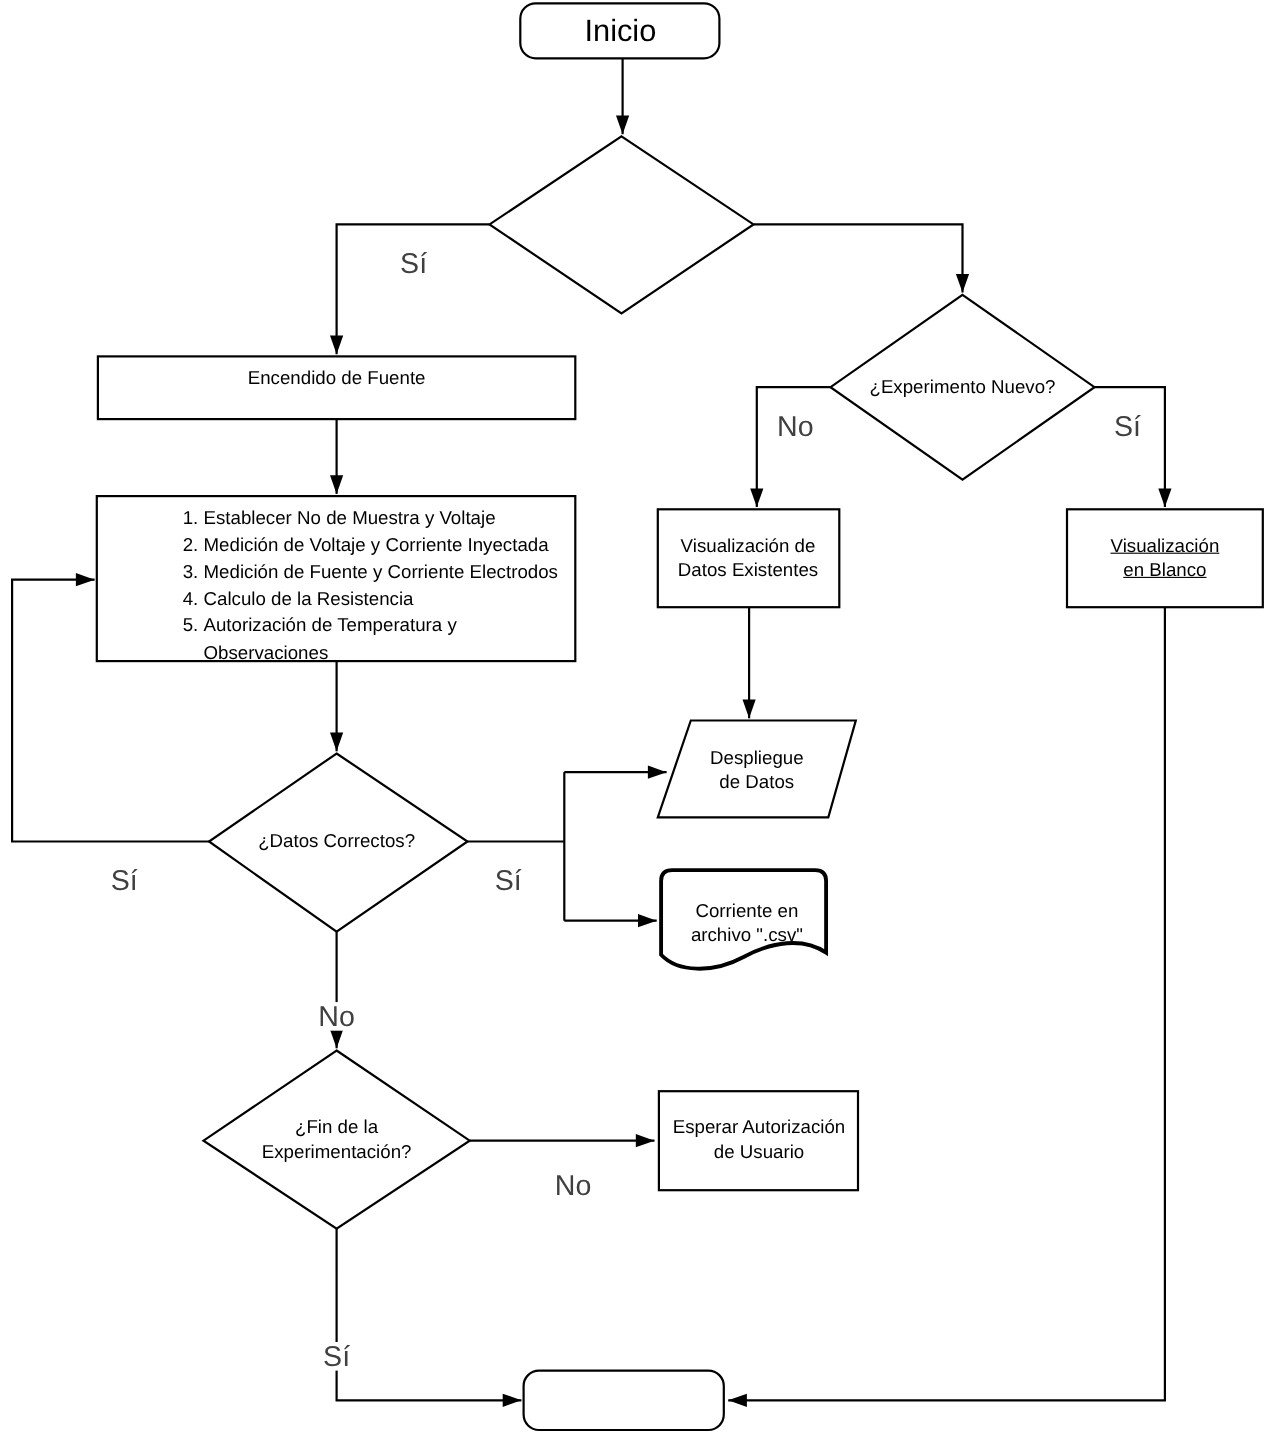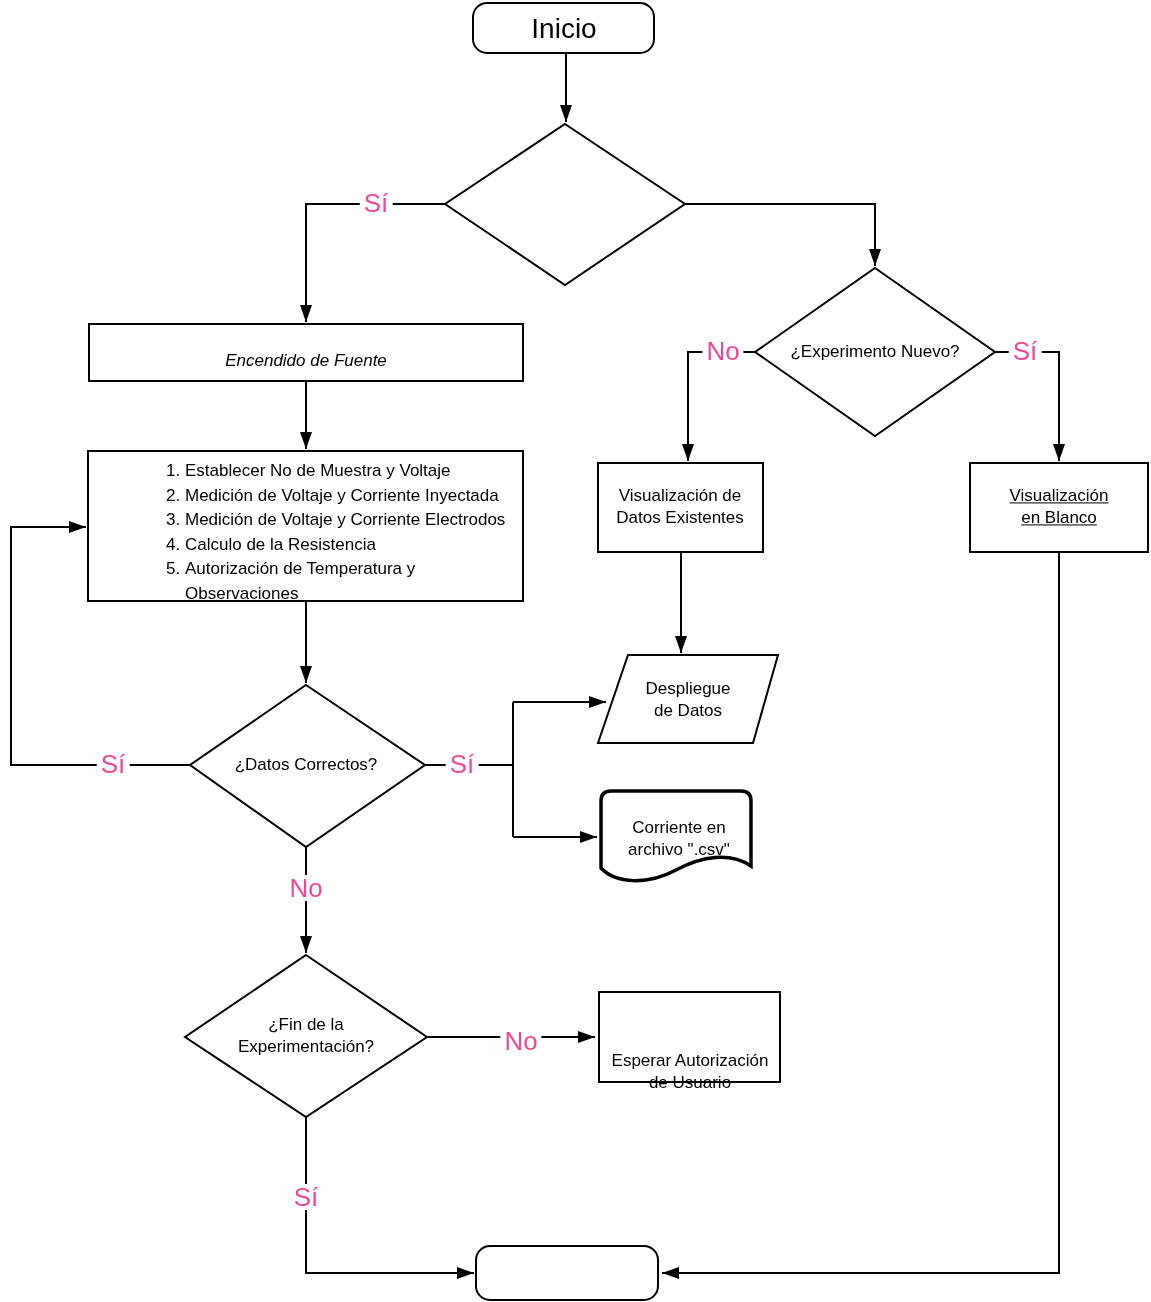--- a/index.html
+++ b/index.html
@@ -30,21 +30,22 @@
     font-size: 28px;
     line-height: 1.1;
   }
   .branch-label {
     position: absolute;
     transform: translate(-50%, -50%);
     font-size: 26px;
     line-height: 1;
     background: #ffffff;
     padding: 0 4px;
-    color: #ec4899;
+    color: #404040;
+    margin-top: 36px;
   }
   ol.steps-list {
     position: absolute;
     left: 112px;
     top: 459px;
     width: 400px;
     margin: 0;
     padding: 0 0 0 28px;
     font-size: 17px;
     line-height: 24.5px;
@@ -97,26 +98,26 @@
       <polygon points="306,955 427,1037 306,1117 185,1037"></polygon>
       <rect x="599" y="992" width="181" height="90"></rect>
       <rect x="476" y="1246" width="182" height="54" rx="14"></rect>
     </g>
     <path d="M611,791 L741,791 Q751,791 751,801 L751,866 C730,852 702,856 676,870 C648,885 616,884 601,868 L601,801 Q601,791 611,791 Z" stroke="#000" stroke-width="3.5" fill="#fff"></path>
   </svg>
 
   <div class="node-label terminator-label" style="left:564px; top:29px;">Inicio</div>
 
 
-  <div class="node-label" style="left:306px; top:361px;font-style:italic;">Encendido de Fuente</div>
+  <div class="node-label" style="left:306px; top:344px;">Encendido de Fuente</div>
 
   <ol class="steps-list">
     <li>Establecer No de Muestra y Voltaje</li>
     <li>Medición de Voltaje y Corriente Inyectada</li>
-    <li>Medición de Voltaje y Corriente Electrodos</li>
+    <li>Medición de Fuente y Corriente Electrodos</li>
     <li>Calculo de la Resistencia</li>
     <li>Autorización de Temperatura y
 Observaciones</li>
   </ol>
 
   <div class="node-label" style="left:875px; top:352px;">¿Experimento Nuevo?</div>
 
   <div class="node-label" style="left:680px; top:507px;">Visualización de
 Datos Existentes</div>
 
@@ -127,21 +128,21 @@
 
   <div class="node-label" style="left:688px; top:700px;">Despliegue
 de Datos</div>
 
   <div class="node-label" style="left:679px; top:839px;">Corriente en
 archivo ".csv"</div>
 
   <div class="node-label" style="left:306px; top:1036px;">¿Fin de la
 Experimentación?</div>
 
-  <div class="node-label" style="left:690px; top:1072px;">Esperar Autorización
+  <div class="node-label" style="left:690px; top:1036px;">Esperar Autorización
 de Usuario</div>
 
   <div class="node-label terminator-label" style="left:567px; top:1340px;">Fin</div>
 
   <div class="branch-label" style="left:376px; top:203px;">Sí</div>
   <div class="branch-label" style="left:723px; top:351px;">No</div>
   <div class="branch-label" style="left:1025px; top:351px;">Sí</div>
   <div class="branch-label" style="left:113px; top:764px;">Sí</div>
   <div class="branch-label" style="left:462px; top:764px;">Sí</div>
   <div class="branch-label" style="left:306px; top:888px;">No</div>

